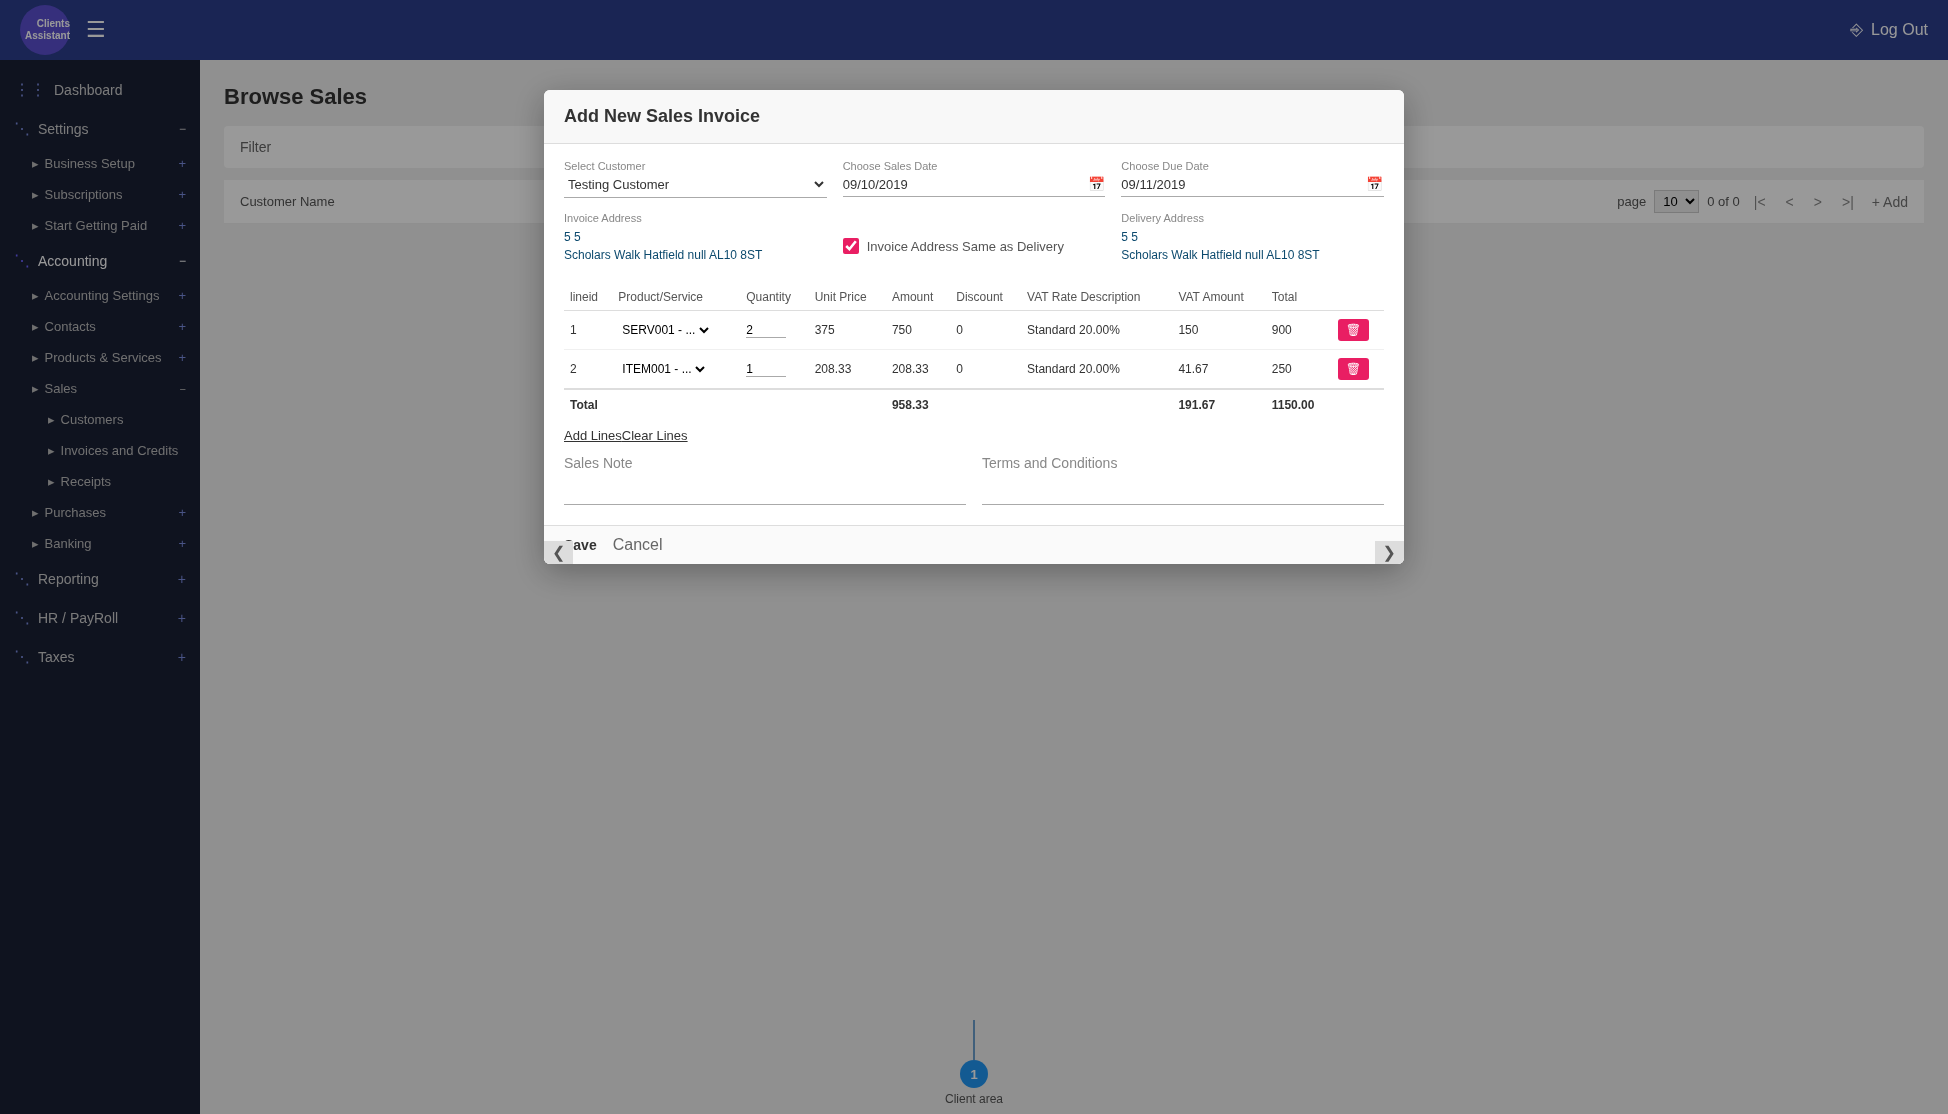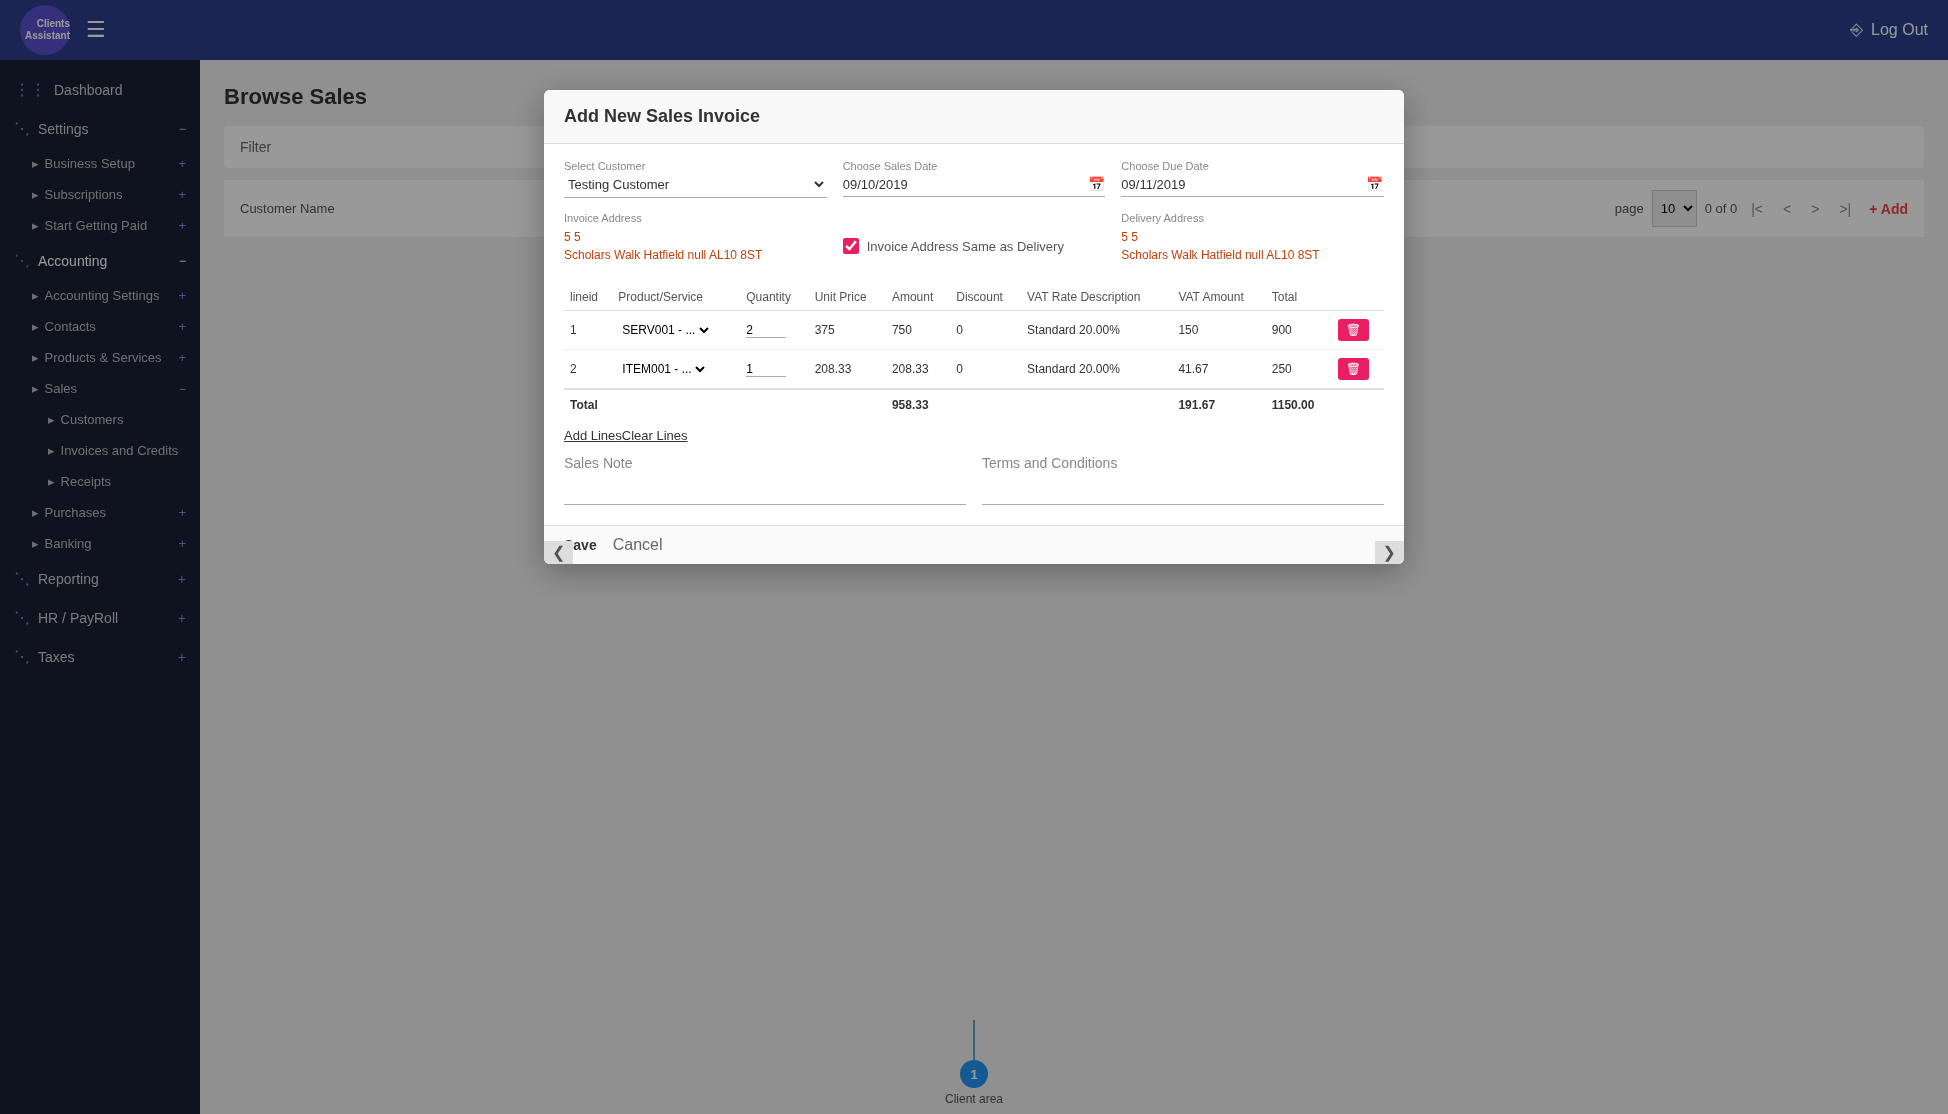--- a/index.html
+++ b/index.html
@@ -152,21 +152,21 @@
       font-size: 13px;
       color: #333;
       flex: 1;
       background: transparent;
     }
     .form-group select { cursor: pointer; }
     .form-group .cal-icon { color: #888; font-size: 14px; cursor: pointer; }
 
     .address-box {
       font-size: 12px;
-      color: #c2410c;
+      color: #0c4a6e;
       line-height: 1.5;
     }
 
     .checkbox-row {
       display: flex;
       align-items: center;
       gap: 8px;
       padding-top: 20px;
     }
     .checkbox-row input[type=checkbox] { accent-color: #e91e63; width: 16px; height: 16px; }
@@ -313,40 +313,40 @@
     
     .pagination-row {
       display: flex;
       align-items: center;
       gap: 8px;
       font-size: 13px;
       color: #555;
     }
     .page-select {
       border: 1px solid #ccc;
-      padding: 9px 4px;
+      padding: 2px 4px;
       font-size: 13px;
     }
     .page-nav-btn {
       background: none;
       border: none;
       cursor: pointer;
       font-size: 14px;
       color: #888;
       padding: 2px 6px;
     }
     .page-nav-btn:disabled { color: #ccc; }
 
     .add-btn {
-      color: #ef4444;
+      color: #737373;
       background: none;
       border: none;
       cursor: pointer;
       font-size: 14px;
-      font-weight: bold;
+      font-weight: normal;
     }
   </style>
 </head>
 <body>
 
 <nav class="top-nav">
   <div class="top-nav-left">
     <div class="logo-badge">
       <span>Clients Assistant</span>
     </div>

